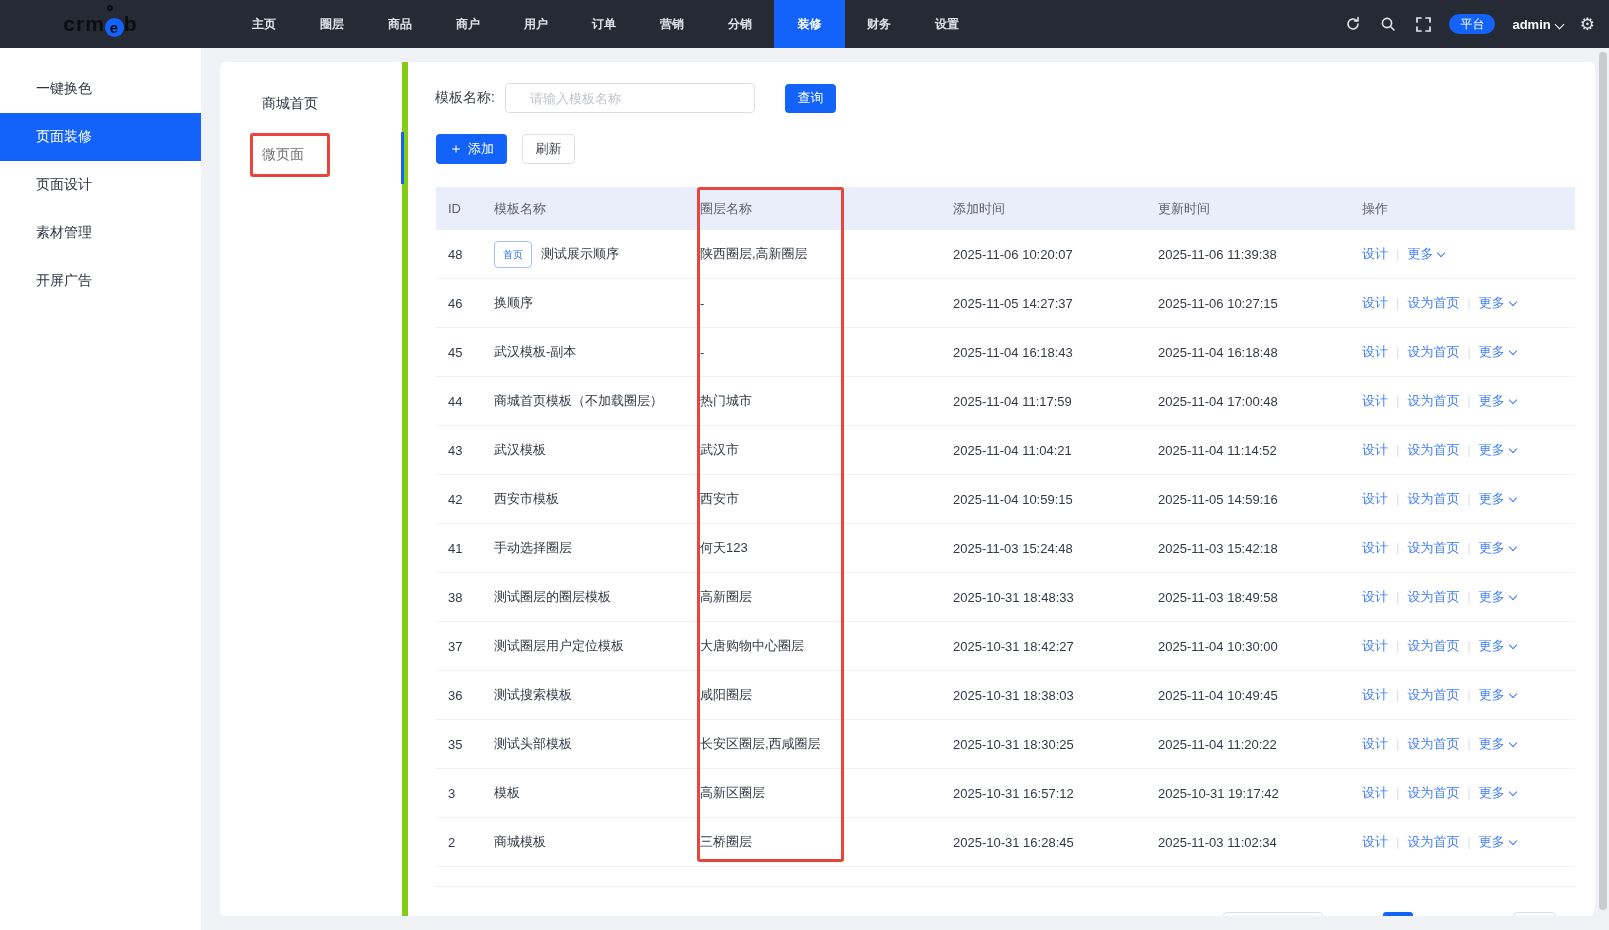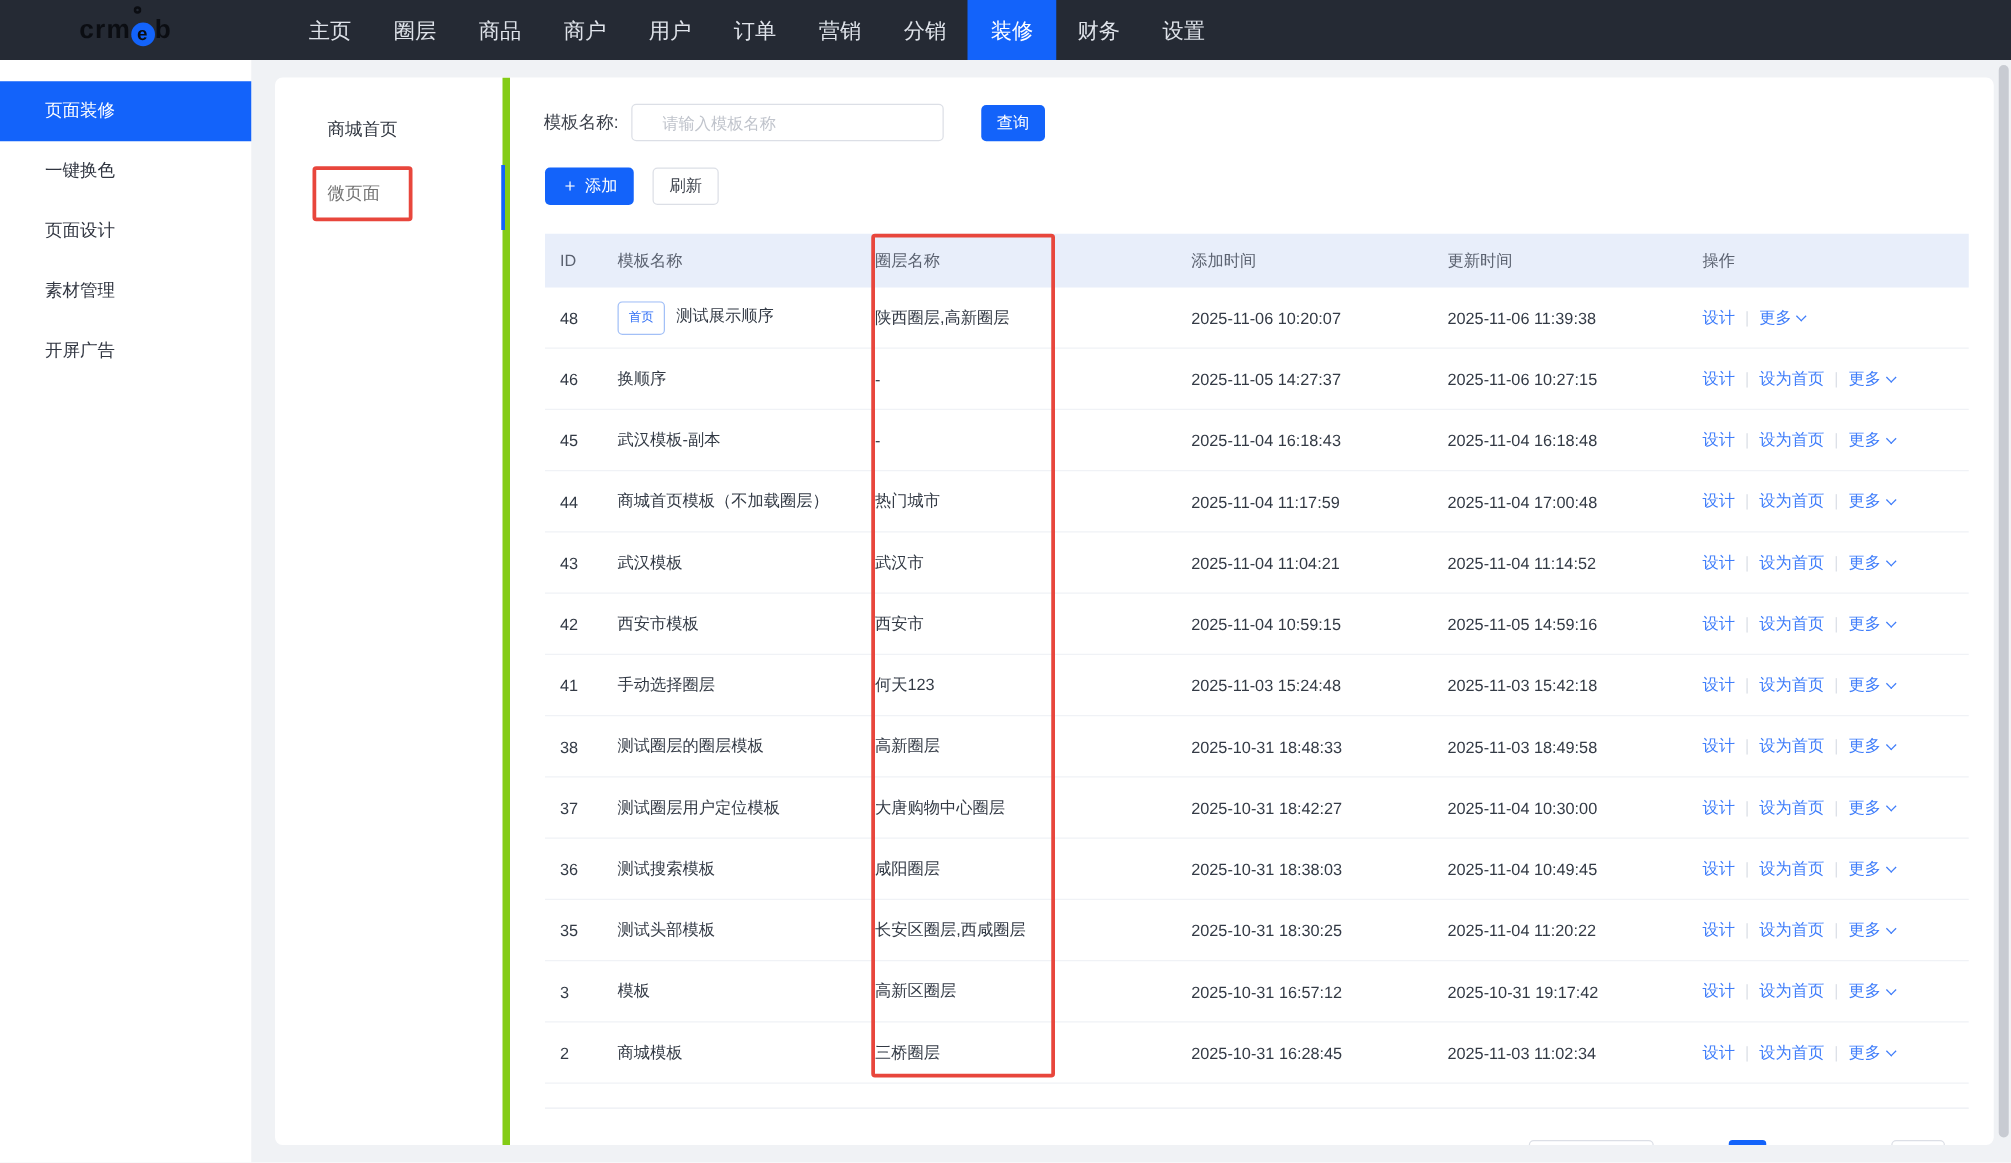--- a/index.html
+++ b/index.html
@@ -23,21 +23,21 @@
     background:#1363fa; color:#0b0d12; align-items:center; justify-content:center;
     font-size:15px; vertical-align:-2px;
   }
   .logo .ring {
     position:absolute; top:-7px; left:44px; width:6px; height:6px;
     border:2px solid #0b0d12; border-radius:50%; display:inline-block;
   }
   .nav-items { display:flex; align-items:stretch; margin-left:29px; }
   .nav-item {
     width:68px; display:flex; align-items:center; justify-content:center;
-    color:#dfe3ea; font-size:17px; cursor:pointer; white-space:nowrap;
+    color:#dfe3ea; font-size:12px; cursor:pointer; white-space:nowrap;font-weight:bold;
   }
   .nav-item.active { background:#1363fa; color:#fff; width:71px; }
   .topnav-right {
     position:absolute; right:14px; top:0; height:48px;
     display:flex; align-items:center; gap:17px;
   }
   .tn-icon { width:18px; height:18px; display:flex; align-items:center; justify-content:center; color:#e3e6ec; cursor:pointer; }
   .tn-icon svg { display:block; }
   .platform-pill {
     background:#1363fa; color:#fff; font-size:12px; border-radius:12px;
@@ -147,25 +147,50 @@
       <div class="nav-item">商品</div>
       <div class="nav-item">商户</div>
       <div class="nav-item">用户</div>
       <div class="nav-item">订单</div>
       <div class="nav-item">营销</div>
       <div class="nav-item">分销</div>
       <div class="nav-item active">装修</div>
       <div class="nav-item">财务</div>
       <div class="nav-item">设置</div>
     </div>
+  <div class="topnav-right">
+    <span class="tn-icon">
+      <svg width="16" height="16" viewBox="0 0 16 16">
+          <path d="M13 8a5 5 0 1 1-1.6-3.7" stroke="currentColor" stroke-width="1.6" fill="none" stroke-linecap="round"></path>
+          <path d="M13 1.5V5h-3.4" stroke="currentColor" stroke-width="1.6" fill="none" stroke-linecap="round" stroke-linejoin="round"></path>
+        </svg>
+    </span>
+    <span class="tn-icon">
+      <svg width="16" height="16" viewBox="0 0 16 16">
+          <circle cx="7" cy="7" r="4.6" stroke="currentColor" stroke-width="1.6" fill="none"></circle>
+          <path d="M10.5 10.5L14 14" stroke="currentColor" stroke-width="1.6" stroke-linecap="round"></path>
+        </svg>
+    </span>
+    <span class="tn-icon">
+      <svg width="15" height="15" viewBox="0 0 15 15">
+          <path d="M1 5V1h4M10 1h4v4M14 10v4h-4M5 14H1v-4" stroke="currentColor" stroke-width="1.7" fill="none" stroke-linecap="round"></path>
+        </svg>
+    </span>
+    <span class="platform-pill">平台</span>
+    <span class="admin-box">
+      <span>admin</span>
+      <span class="chev"></span>
+    </span>
+    <span class="gear">⚙</span>
+  </div>
 </div>
 
 <div class="sidebar" id="sidebar">
+    <div class="side-item">一键换色</div>
     <div class="side-item active">页面装修</div>
-    <div class="side-item">一键换色</div>
     <div class="side-item">页面设计</div>
     <div class="side-item">素材管理</div>
     <div class="side-item">开屏广告</div>
   </div>
 
 <div class="panel">
   <div class="subnav">
     <div class="subnav-item first">商城首页</div>
     <div class="subnav-item second">微页面</div>
     <div class="subnav-indicator"></div>

